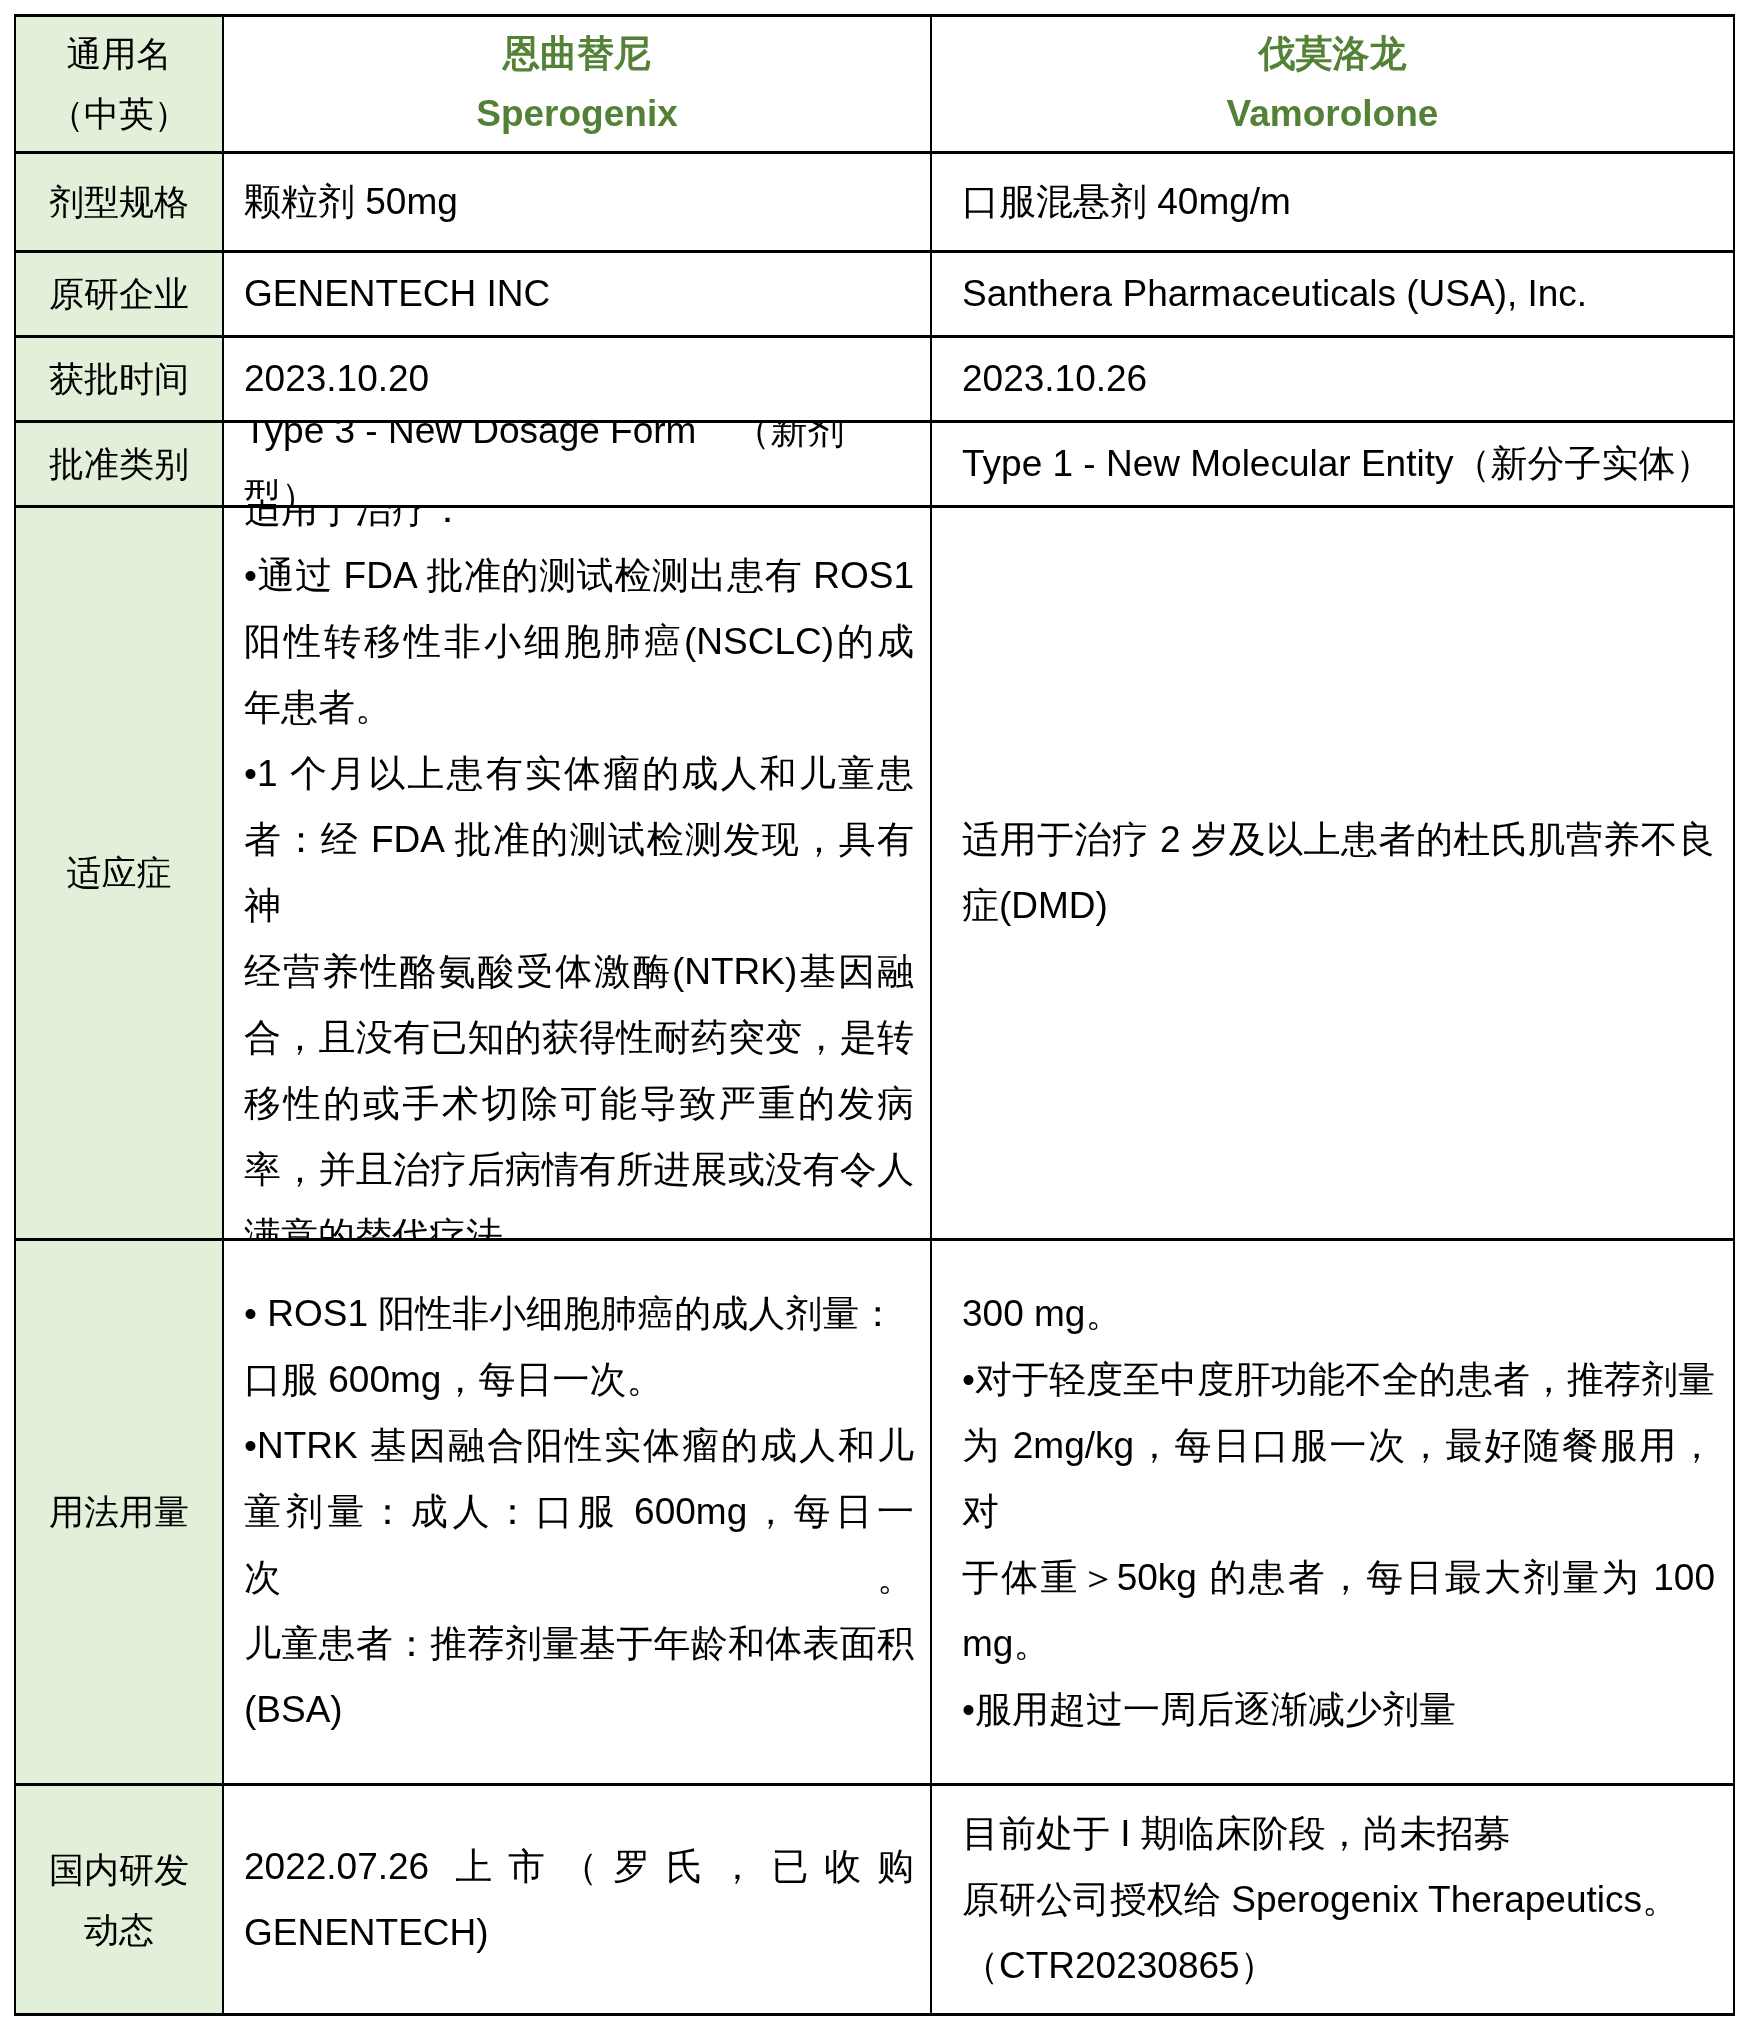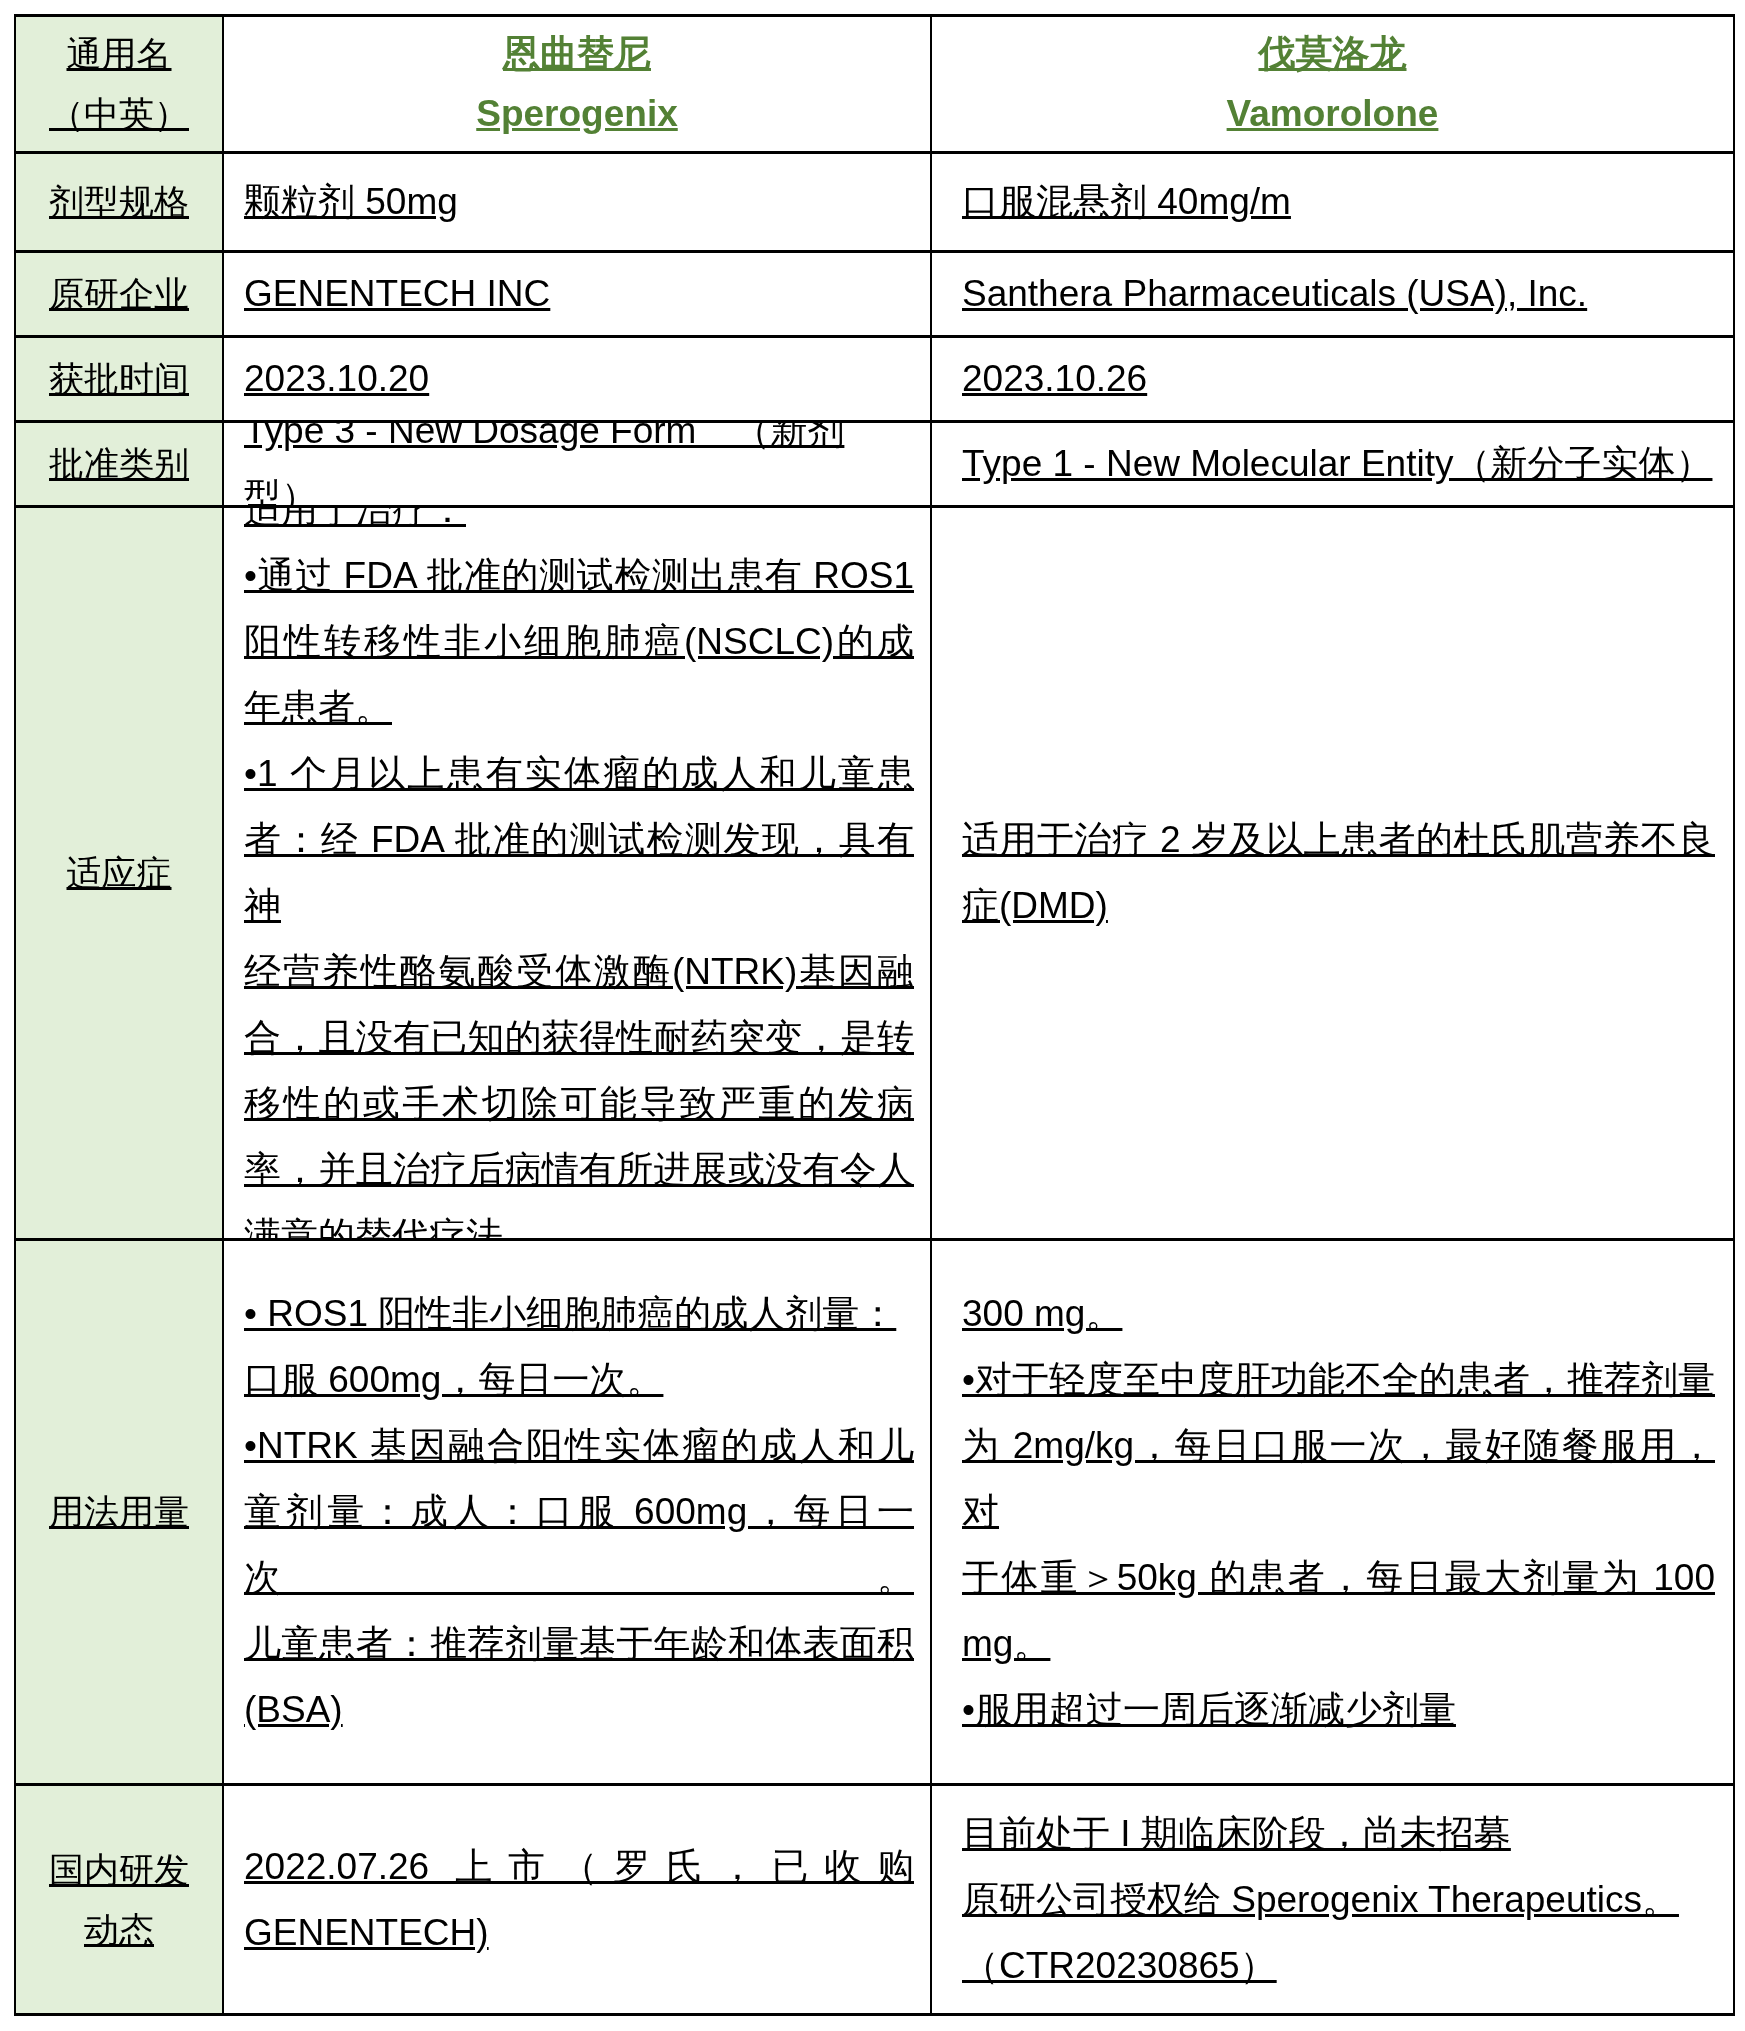--- a/index.html
+++ b/index.html
@@ -32,21 +32,21 @@
   .c:nth-last-child(-n+3){border-bottom:none;}
   .col1{
     background:var(--label-bg);
     align-items:center;text-align:center;
     font-size:35px;line-height:60px;padding:0 4px;
   }
   .data{font-size:37px;line-height:66px;padding:0 16px 0 20px;text-align:left;}
   .p3{padding-left:30px;padding-right:18px;}
   .hdr{align-items:center;text-align:center;}
   .drughdr{color:var(--accent);font-weight:600;font-size:37px;line-height:60px;}
-  .ln{width:100%;text-decoration:underline;}
+  .ln{width:100%;}
   .ctr{text-align:center;}
   .jf{text-align:justify;text-align-last:justify;}
 </style>
 </head>
 <body>
 
 <div class="tbl">
 
   <div class="c col1 hdr">
     <div class="ln ctr">通用名</div>

